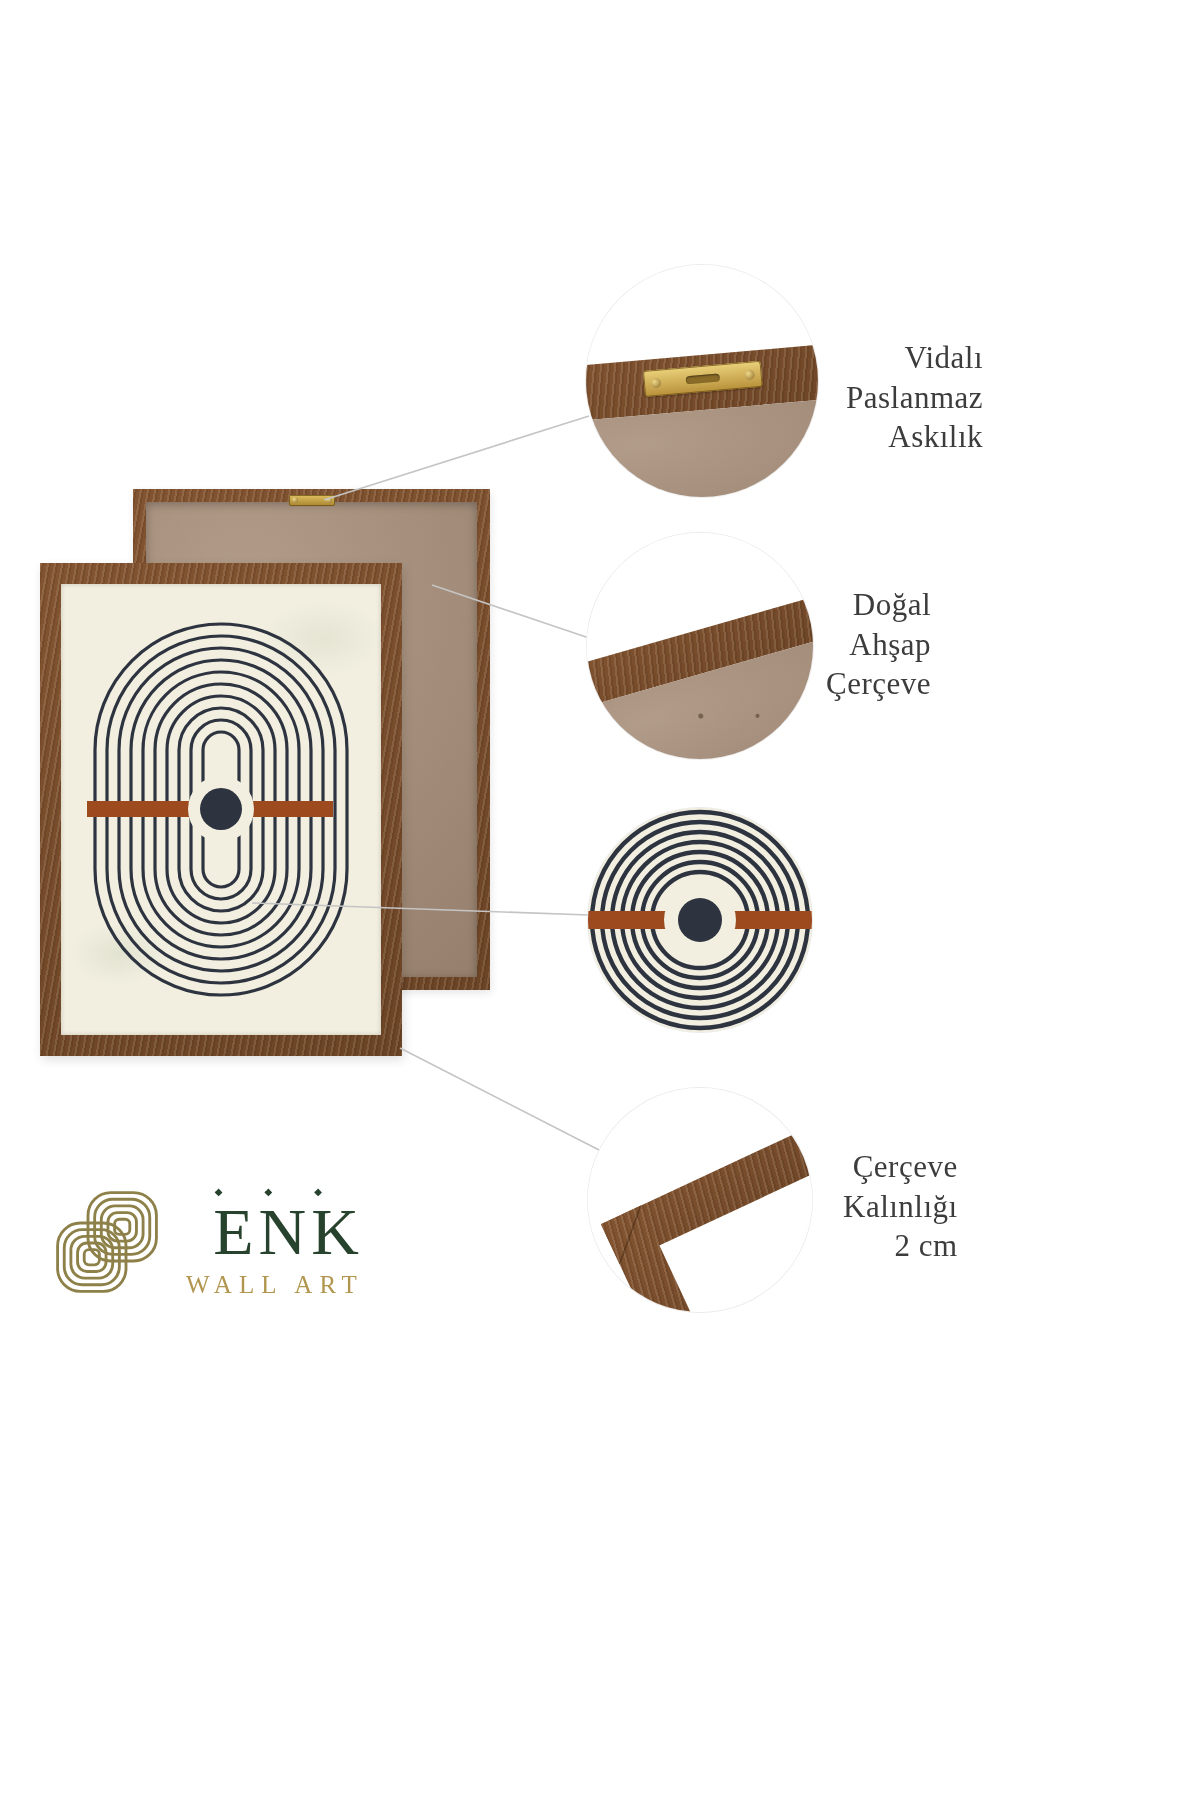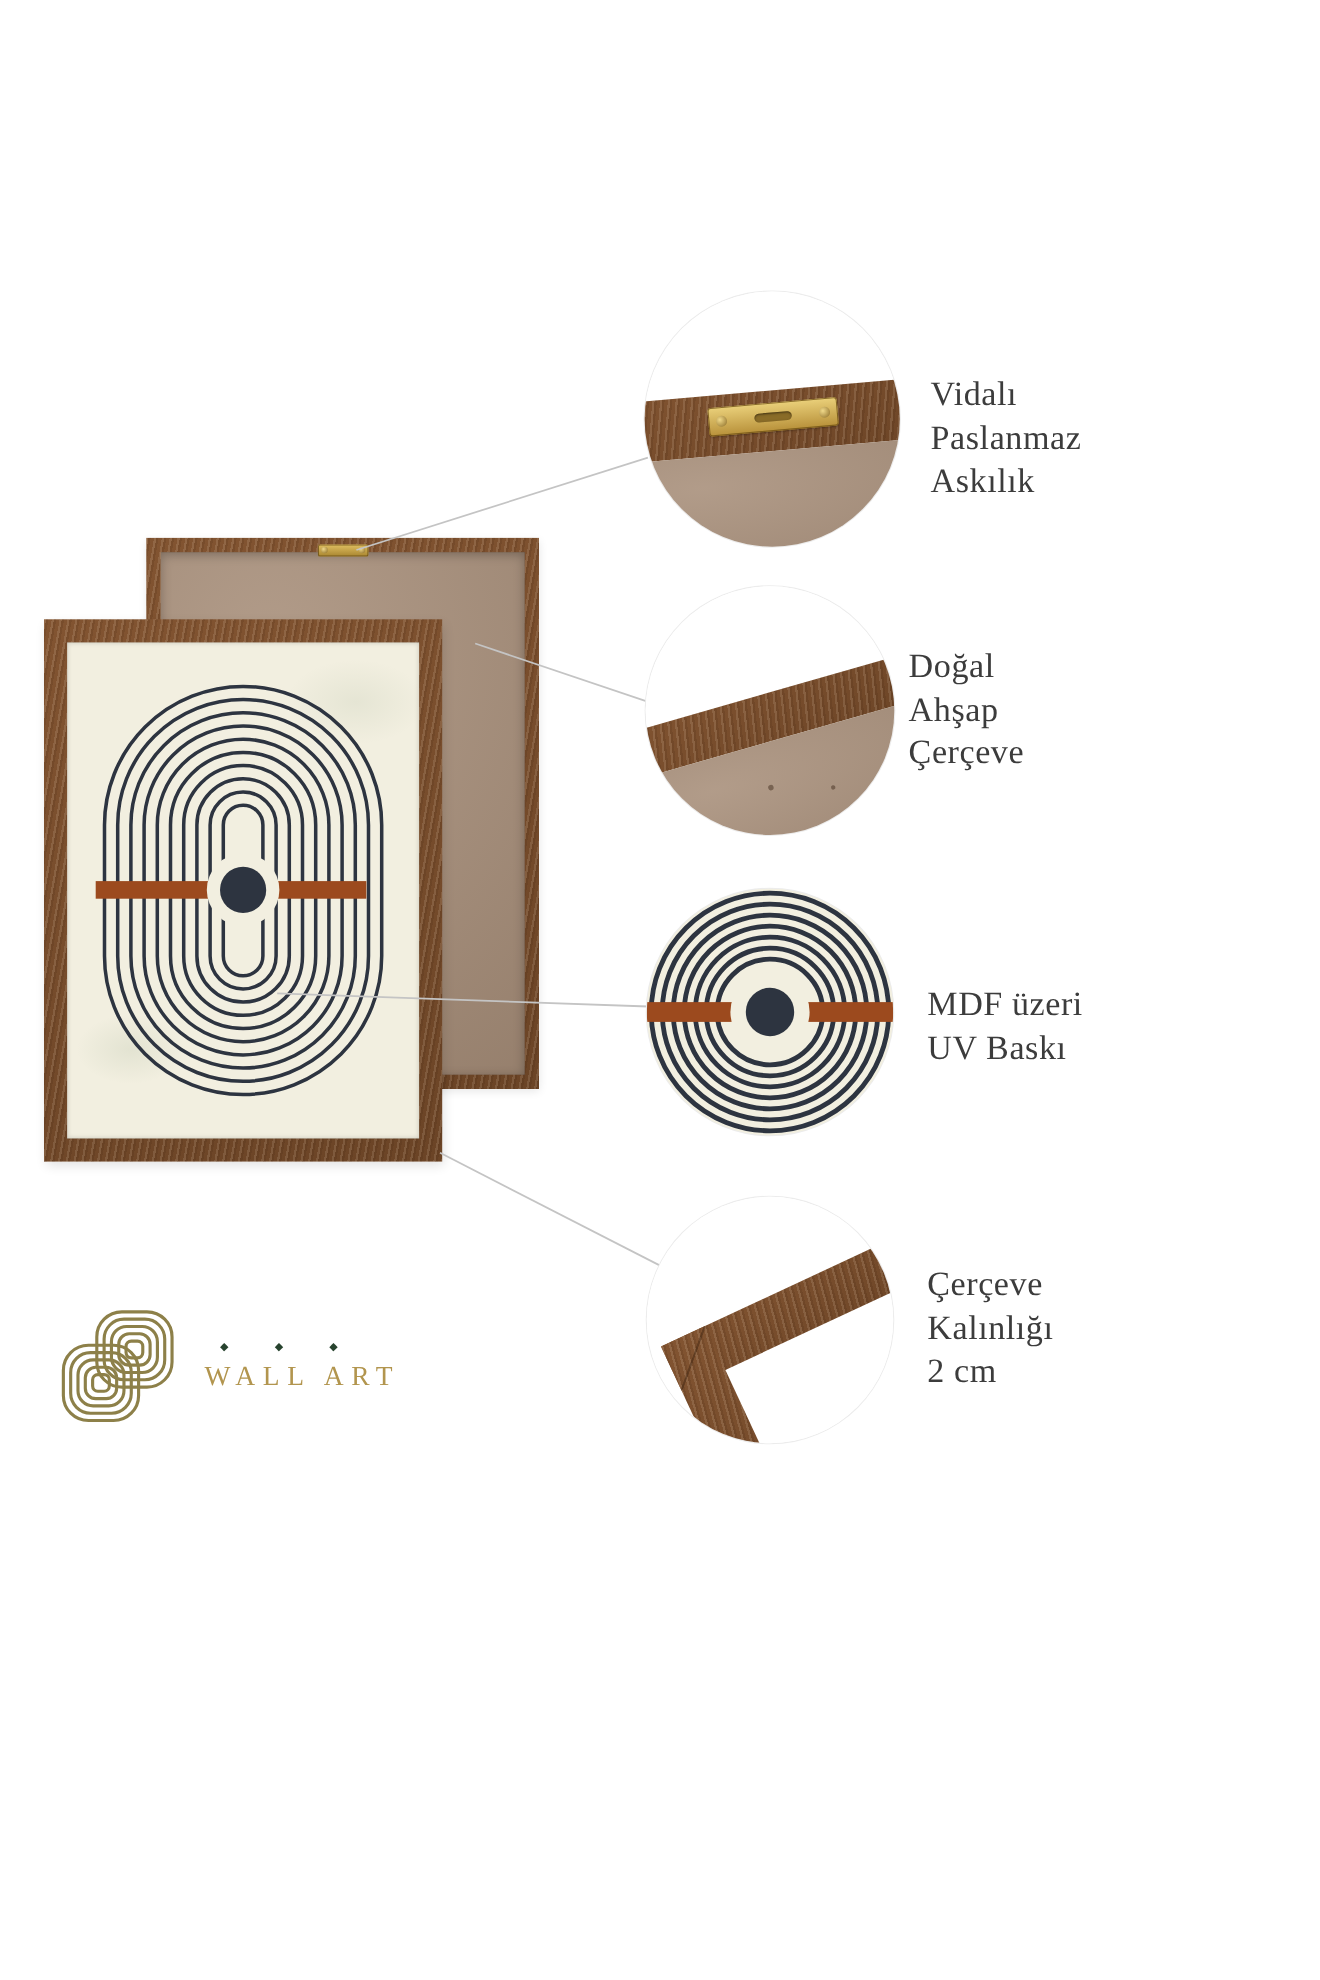--- a/index.html
+++ b/index.html
@@ -1,18 +1,19 @@
 <!DOCTYPE html>
 <html><head>
 <meta charset="utf-8">
 <style>
   html,body{margin:0;padding:0;background:#fff;}
   .stage{
     position:relative;width:1200px;height:1800px;overflow:hidden;background:#fff;
     font-family:"Liberation Serif", serif;
+    text-align:right;
   }
   
   .woodbg{
     background:
       repeating-linear-gradient(100deg,
         rgba(255,240,220,0.12) 0 2px,
         rgba(50,25,8,0.12) 2px 4px,
         rgba(255,255,255,0) 4px 7px),
       linear-gradient(160deg, var(--wood,#825431), var(--wood-dark,#6b4426));
   }
@@ -192,22 +193,20 @@
       <div class="miter"></div>
     </div>
   </div>
 
   <div class="label" style="left:846px;top:338px">Vidalı
 Paslanmaz
 Askılık</div>
   <div class="label" style="left:826px;top:585px">Doğal
 Ahşap
 Çerçeve</div>
-  <div class="label" style="left:843px;top:893px">MDF üzeri
-UV Baskı</div>
   <div class="label" style="left:843px;top:1147px">Çerçeve
 Kalınlığı
 2 cm</div>
 
   <div class="logo">
     <svg class="knot" viewBox="0 0 120 120" aria-hidden="true">
       <g>
         <rect x="8" y="40" width="72" height="72" rx="24"></rect>
         <rect x="15" y="47" width="58" height="58" rx="19"></rect>
         <rect x="22" y="54" width="44" height="44" rx="14.5"></rect>
@@ -215,17 +214,18 @@
         <rect x="36" y="68" width="16" height="16" rx="5"></rect>
         <rect x="40" y="8" width="72" height="72" rx="24"></rect>
         <rect x="47" y="15" width="58" height="58" rx="19"></rect>
         <rect x="54" y="22" width="44" height="44" rx="14.5"></rect>
         <rect x="61" y="29" width="30" height="30" rx="10"></rect>
         <rect x="68" y="36" width="16" height="16" rx="5"></rect>
       </g>
     </svg>
     <div class="logo-text">
       <div class="logo-marks">◆◆◆</div>
+      <div class="logo-name">ENK</div>
       <div class="logo-sub">WALL ART</div>
     </div>
   </div>
 
 </div>
 
 </body></html>

